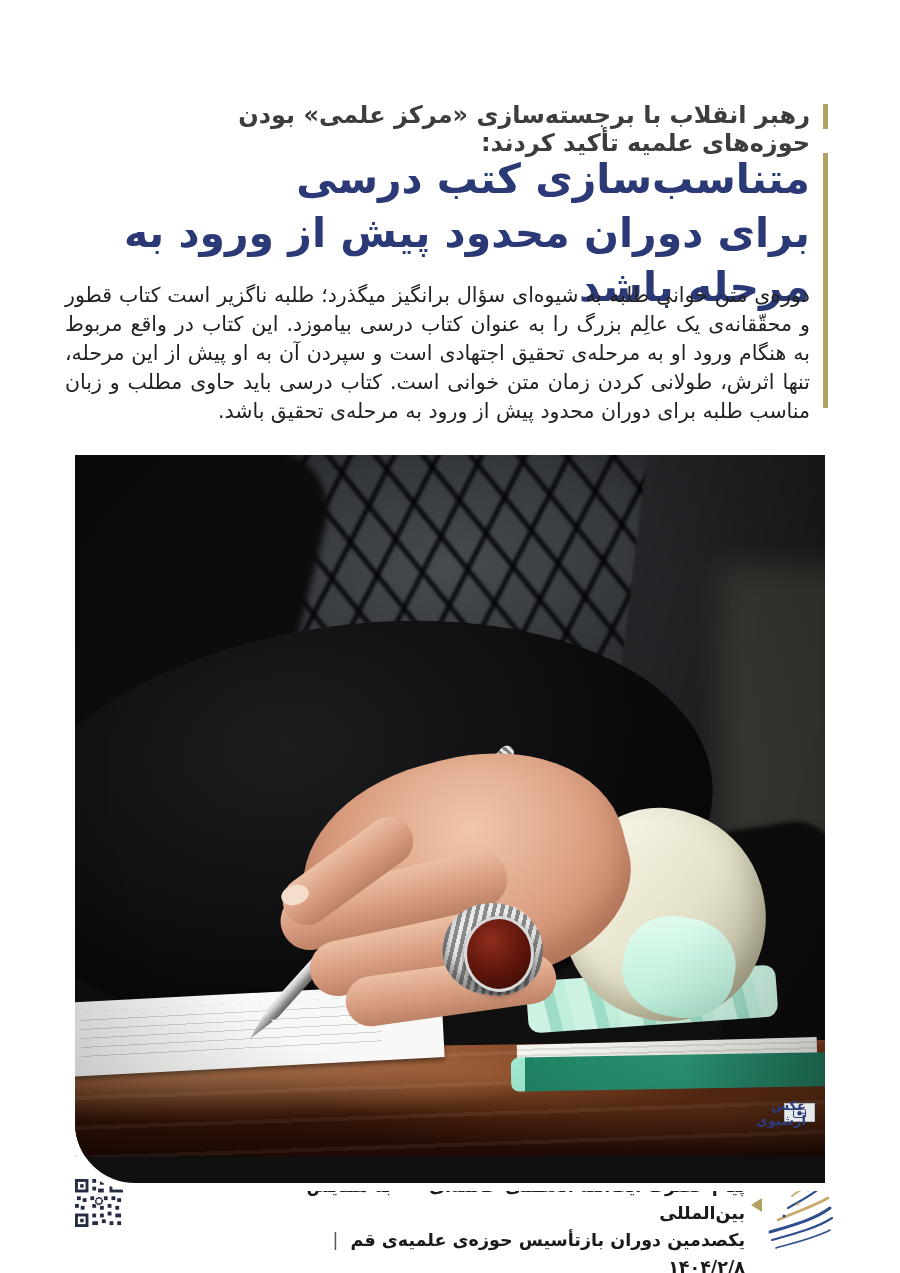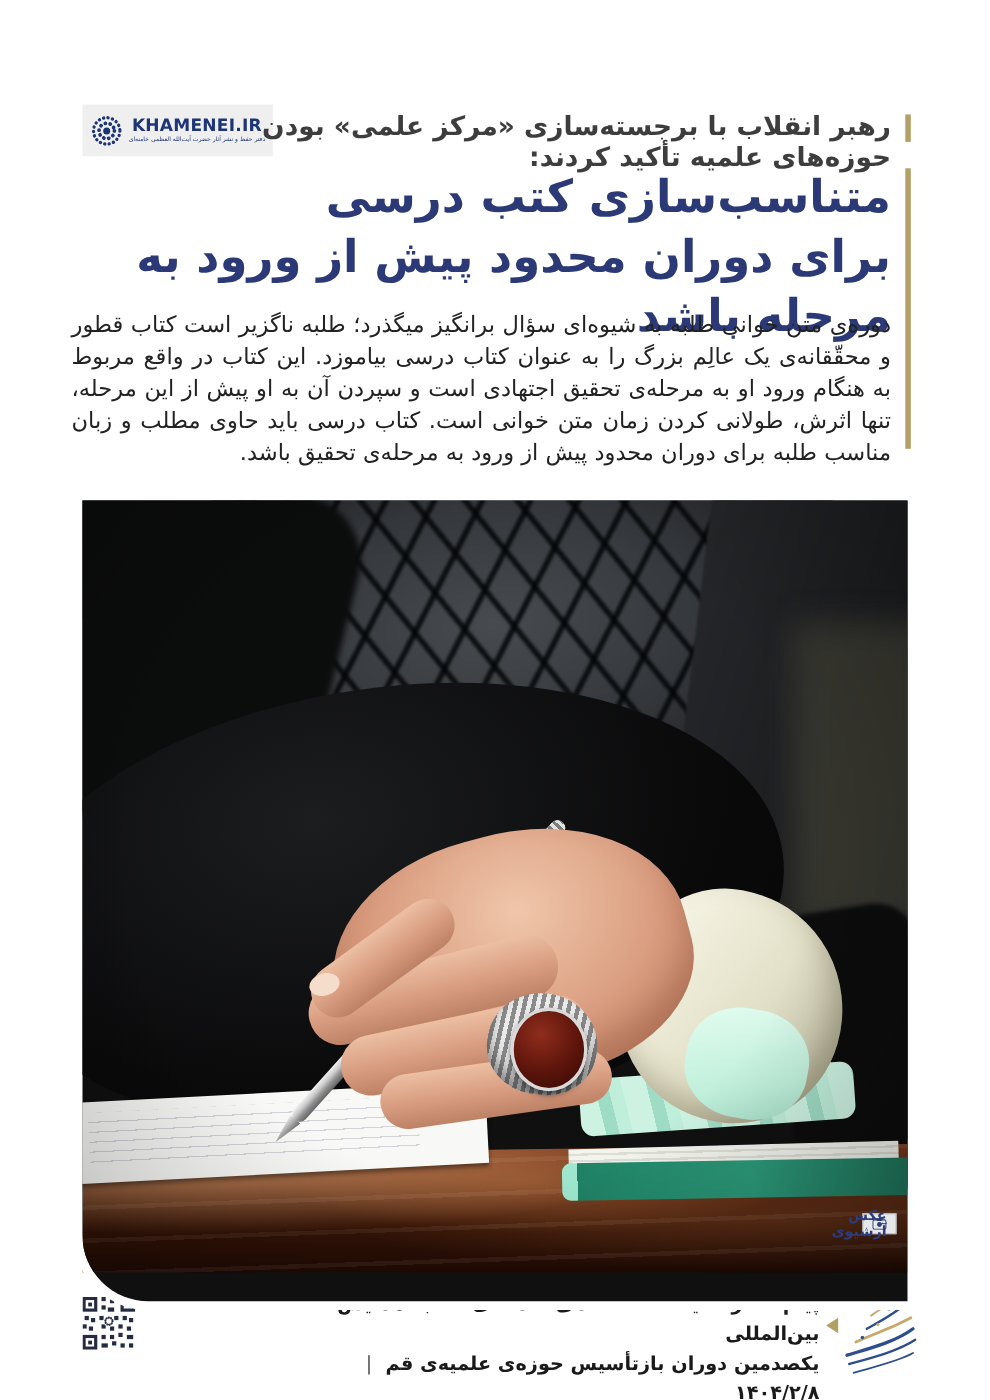--- a/index.html
+++ b/index.html
@@ -125,31 +125,20 @@
   .gold-triangle{right:138px;top:1198px;width:0;height:0;
       border-top:7px solid transparent;border-bottom:7px solid transparent;
       border-right:11px solid var(--gold);}
   .calli{right:63px;top:1160px;width:75px;height:95px;}
 </style>
 </head>
 <body>
 
 <div class="page">
 
-  <div class="abs logo-box">
-    <svg width="30" height="30" viewBox="0 0 30 30">
-      <circle cx="15" cy="15" r="3.2" fill="#1d3476"></circle>
-      <circle cx="15" cy="15" r="7" fill="none" stroke="#1d3476" stroke-width="3.4" stroke-dasharray="0.1 4.4" stroke-linecap="round"></circle>
-      <circle cx="15" cy="15" r="12" fill="none" stroke="#1d3476" stroke-width="3" stroke-dasharray="0.1 4.0" stroke-linecap="round"></circle>
-    </svg>
-    <div class="logo-text-col">
-      <span class="logo-title">KHAMENEI.IR</span>
-      <span class="logo-tagline">دفتر حفظ و نشر آثار حضرت آیت‌الله العظمی خامنه‌ای</span>
-    </div>
-  </div>
   <div class="abs kicker">رهبر انقلاب با برجسته‌سازی «مرکز علمی» بودن حوزه‌های علمیه تأکید کردند:</div>
   <div class="abs gold-tick"></div>
 
   <div class="abs headline">
     <div>متناسب‌سازی کتب درسی</div>
     <div>برای دوران محدود پیش از ورود به مرحله باشد</div>
   </div>
   <div class="abs gold-bar"></div>
 
   <div class="abs bodytext">دوره‌ی متن خوانی طلبه به شیوه‌ای سؤال برانگیز میگذرد؛ طلبه ناگزیر است کتاب قطور و محقّقانه‌ی یک عالِم بزرگ را به عنوان کتاب درسی بیاموزد. این کتاب در واقع مربوط به هنگام ورود او به مرحله‌ی تحقیق اجتهادی است و سپردن آن به او پیش از این مرحله، تنها اثرش، طولانی کردن زمان متن خوانی است. کتاب درسی باید حاوی مطلب و زبان مناسب طلبه برای دوران محدود پیش از ورود به مرحله‌ی تحقیق باشد.</div>

